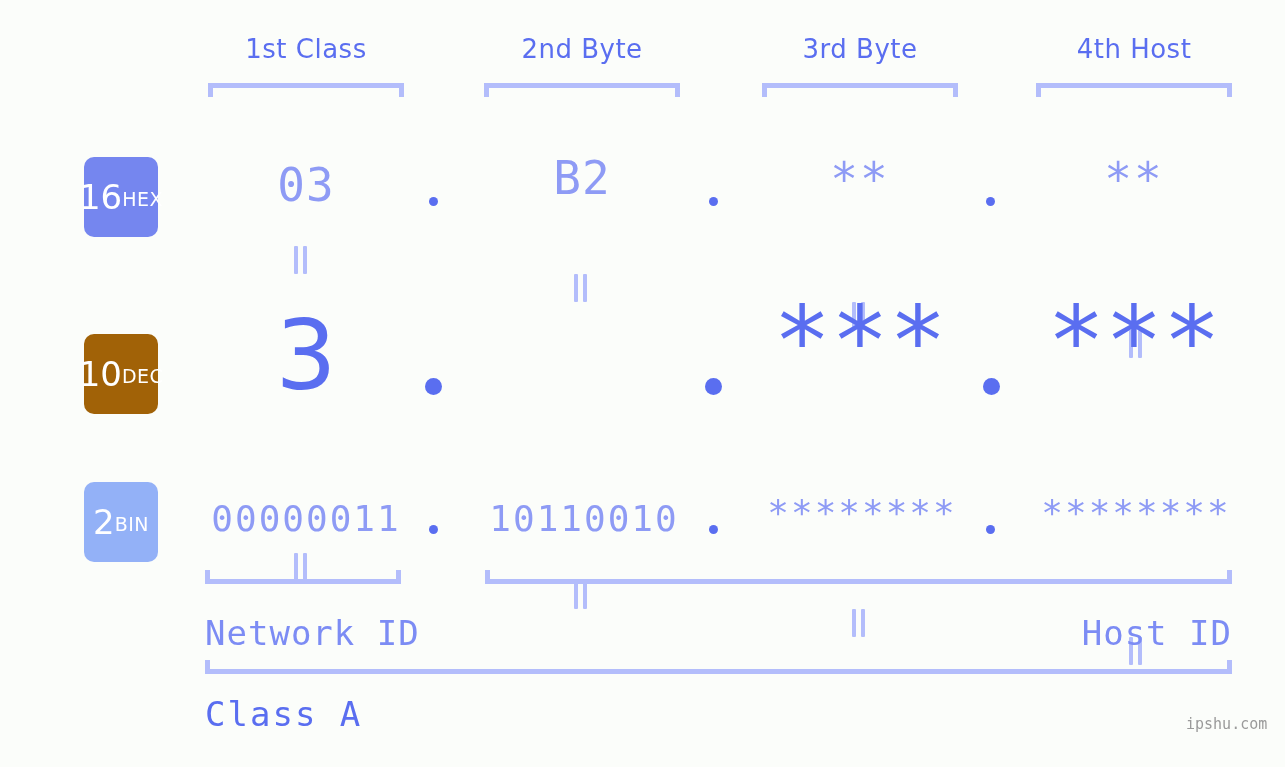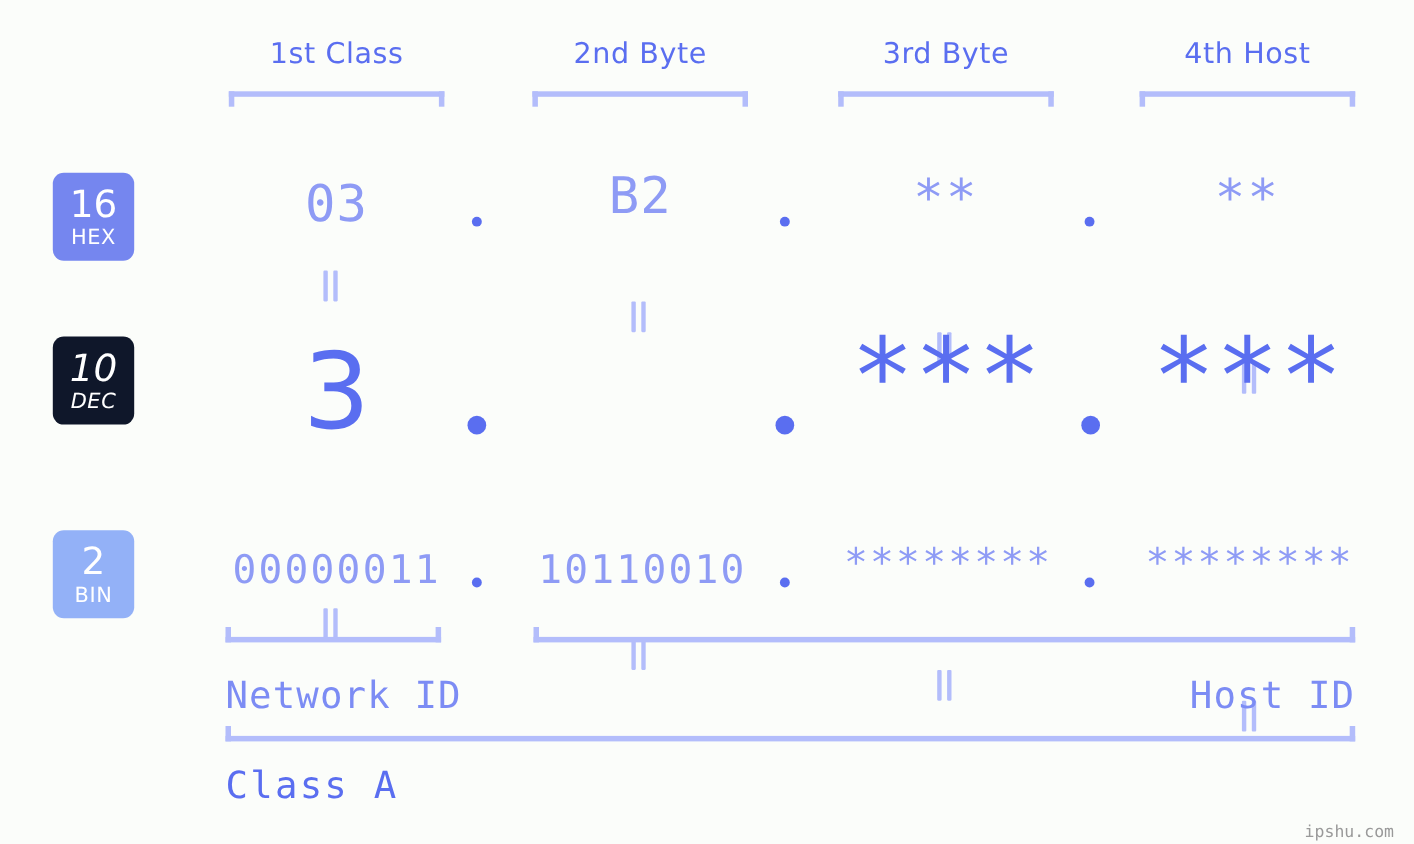--- a/index.html
+++ b/index.html
@@ -51,25 +51,25 @@
     box-sizing: border-box;
   }
 
   
   .badge {
     width: 74px;
     height: 80px;
     border-radius: 10px;
     color: #ffffff;
     display: flex;
-    flex-direction: column;
     align-items: center;
     justify-content: center;
     font-family: "DejaVu Sans", sans-serif;
     line-height: 1;
+    margin-left: 36px;
   }
   .badge-num {
     font-size: 34px;
     letter-spacing: 0px;
   }
   .badge-label {
     font-size: 19px;
     margin-top: 4px;
     letter-spacing: 0.5px;
   }
@@ -155,21 +155,20 @@
     font-size: 34px;
     font-family: "DejaVu Sans Mono", monospace;
     letter-spacing: 2px;
     white-space: nowrap;
   }
   .watermark {
     color: #9a9a9a;
     font-size: 15px;
     font-family: "DejaVu Sans Mono", monospace;
     white-space: nowrap;
-    margin-top: 32px;
   }
 </style>
 </head>
 <body>
 
 <div id="stage">
 
   <div class="abs byte-head" style="left:208px; top:34px; width:196px;">1st Class</div>
   <div class="abs byte-head" style="left:484px; top:34px; width:196px;">2nd Byte</div>
   <div class="abs byte-head" style="left:762px; top:34px; width:196px;">3rd Byte</div>
@@ -191,21 +190,21 @@
   <div class="abs dot dot-sm" style="left:709px; top:197px;"></div>
   <div class="abs val hex-star" style="left:762px; top:152px; width:196px;">**</div>
   <div class="abs dot dot-sm" style="left:986px; top:197px;"></div>
   <div class="abs val hex-star" style="left:1036px; top:152px; width:196px;">**</div>
 
   <div class="abs eqv" style="left:294px; top:246px;"></div>
   <div class="abs eqv" style="left:574px; top:246px;"></div>
   <div class="abs eqv" style="left:852px; top:246px;"></div>
   <div class="abs eqv" style="left:1129px; top:246px;"></div>
 
-  <div class="abs badge" style="left:48px; top:306px; background:#0f172a;font-style:italic;">
+  <div class="abs badge" style="left:48px; top:334px; background:#a16207;">
     <span class="badge-num">10</span>
     <span class="badge-label">DEC</span>
   </div>
 
   <div class="abs val dec-val" style="left:208px; top:300px; width:196px;">3</div>
   <div class="abs dot dot-md" style="left:425px; top:378px;"></div>
   <div class="abs dot dot-md" style="left:705px; top:378px;"></div>
   <div class="abs val dec-star" style="left:760px; top:286px; width:200px;">***</div>
   <div class="abs dot dot-md" style="left:983px; top:378px;"></div>
   <div class="abs val dec-star" style="left:1034px; top:286px; width:200px;">***</div>

